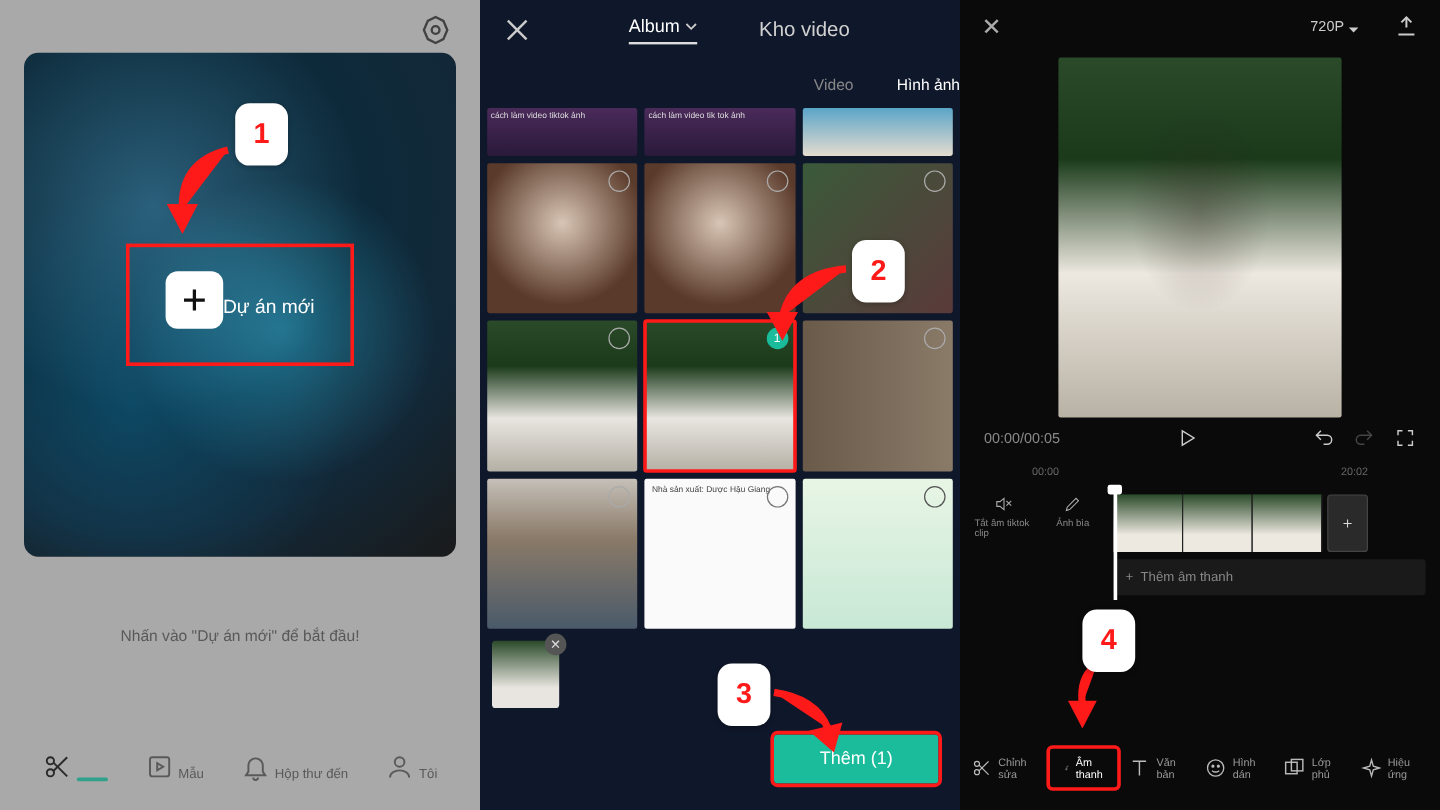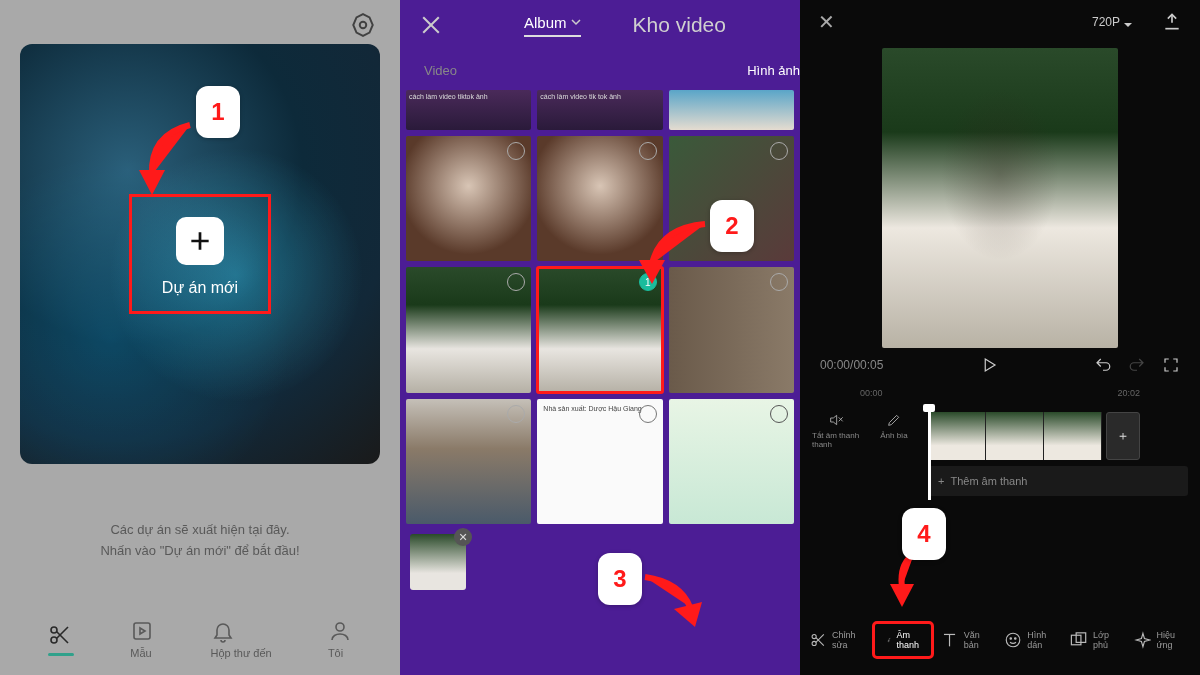--- a/index.html
+++ b/index.html
@@ -42,21 +42,21 @@
     content:'';
     position:absolute;inset:0;
     background: radial-gradient(circle at 60% 55%, rgba(40,160,200,0.5), transparent 40%),
                 radial-gradient(circle at 25% 70%, rgba(0,60,90,0.6), transparent 45%);
     mix-blend-mode: screen;
   }
   .newproj {
     border: 3px solid #ff1a1a;
     padding: 20px 30px 14px;
     display:flex;
-    flex-direction:column;
+    flex-direction:row;
     align-items:center;
     color:#fff;
     font-weight:500;
     position:relative;
     z-index:2;
   }
   .plusbox {
     width: 48px; height:48px;
     background:#fff;
     border-radius:10px;
@@ -72,35 +72,35 @@
     margin-top: 56px;
   }
   .p1-tabbar {
     margin-top:auto;
     height: 68px;
     display:flex;
     justify-content:space-around;
     align-items:center;
     padding-bottom: 4px;
   }
-  .p1-tab { display:flex;flex-direction:column;align-items:flex-start;gap:4px;color:#555;font-size:11px;}
+  .p1-tab { display:flex;flex-direction:row;align-items:flex-end;gap:4px;color:#555;font-size:11px;}
   .p1-tab svg{width:24px;height:24px;stroke:#555;fill:none;stroke-width:1.6;}
   .p1-tab.active .underline{width:26px;height:3px;background:#1abc9c;border-radius:2px;margin-top:2px;}
   .p1-tab.active svg{stroke:#111;}
 
   
-  .p2 { background:#4c1d95; color:#d0d0d0; display:flex;flex-direction:column;}
+  .p2 { background:#0f172a; color:#d0d0d0; display:flex;flex-direction:column;}
   .p2-top{height:50px;display:flex;align-items:center;gap:52px;padding:0 20px;}
   .p2-close{width:22px;height:22px;position:relative;}
   .p2-close::before,.p2-close::after{content:'';position:absolute;left:10px;top:0;width:2px;height:22px;background:#ccc;}
   .p2-close::before{transform:rotate(45deg);} .p2-close::after{transform:rotate(-45deg);}
   .p2-album{display:flex;align-items:center;gap:4px;font-size:15px;color:#eee; margin-left:30px;}
-  .p2-top-item{font-size:21px;text-align:right;}
+  .p2-top-item{font-size:17px;text-align:right;}
   .p2-top .active-top{color:#fff;border-bottom:2px solid #ddd;padding-bottom:4px;}
-  .p2-subtabs{display:flex;justify-content:space-between;gap:92px;font-size:13px;color:#888;height:40px;align-items:center;margin-left:24px;}
+  .p2-subtabs{display:flex;justify-content:flex-end;gap:36px;font-size:13px;color:#888;height:40px;align-items:center;margin-left:24px;}
   .p2-subtabs .active{color:#fff;}
   .p2-grid{display:grid;grid-template-columns:repeat(3,1fr);gap:6px;padding:0 6px;}
   .thumb{aspect-ratio:1/1;background:#333;position:relative;border-radius:2px;overflow:hidden;}
   .ring{position:absolute;top:6px;right:6px;width:18px;height:18px;border:1.5px solid #aaa;border-radius:50%;}
   .ring.sel{background:#1abc9c;border-color:#1abc9c;display:flex;align-items:center;justify-content:center;font-size:10px;color:#fff;}
   .thumb.small{background:linear-gradient(180deg,#4a2a5a,#2a1a3a);height:40px;aspect-ratio:auto;}
   .thumb.smalltext{font-size:7px;color:#ddd;padding:3px;}
   .thumb.portrait{background:radial-gradient(circle at 50% 40%,#d8c5b5,#5a3a2a 70%);}
   .thumb.dress{background:linear-gradient(180deg,#2a4a2a 0%,#1a3a1a 30%,#e8e5e0 65%,#b5b0a5 100%);}
   .thumb.man{background:linear-gradient(180deg,#c5c0b8 0%,#8a7a68 40%,#4a5a6a 100%);}
@@ -172,21 +172,20 @@
       <div class="plusbox">
         <svg viewBox="0 0 24 24">
             <line x1="12" y1="4" x2="12" y2="20"></line>
             <line x1="4" y1="12" x2="20" y2="12"></line>
           </svg>
       </div>
       <span>Dự án mới</span>
     </div>
   </div>
   <div class="p1-cap">
-    <div>Các dự án sẽ xuất hiện tại đây.</div>
     <div>Nhấn vào "Dự án mới" để bắt đầu!</div>
   </div>
   <div class="p1-tabbar">
     <div class="p1-tab active">
       <svg viewBox="0 0 24 24">
           <circle cx="6" cy="7" r="3"></circle>
           <circle cx="6" cy="17" r="3"></circle>
           <line x1="8.5" y1="8.5" x2="20" y2="20"></line>
           <line x1="8.5" y1="15.5" x2="20" y2="4"></line>
         </svg>
@@ -268,20 +267,23 @@
       </div>
     <div class="thumb doc"><span>Nhà sản xuất: Dược Hậu Giang</span><div class="ring" style="border-color:#777"></div></div>
     <div class="thumb bottle">
         <div class="ring" style="border-color:#555"></div>
       </div>
   </div>
   <div class="p2-picked">
     <div class="picked-item">
       <div class="picked-x">✕</div>
     </div>
+  </div>
+  <div class="p2-bottom">
+    <div class="add-btn">Thêm (1)</div>
   </div>
 
   <div class="callout" style="left:310px;top:200px;">
     <span>2</span>
   </div>
   <svg class="arrow" style="left:230px;top:216px;width:80px;height:70px;" viewBox="0 0 80 70">
     <path stroke="#ff1a1a" stroke-width="6" fill="none" d="M75,8 Q30,12 22,48"></path>
     <path d="M22,68 L9,44 L35,44 Z"></path>
   </svg>
 
@@ -332,21 +334,21 @@
     <span>20:02</span>
   </div>
   <div class="tl-sec">
     <div style="display:flex;flex-direction:column;gap:2px;">
       <div class="tl-tool">
         <svg viewBox="0 0 24 24">
             <path d="M4,9v6h4l5,4V5L8,9z"></path>
             <line x1="16" y1="8" x2="22" y2="14"></line>
             <line x1="22" y1="8" x2="16" y2="14"></line>
           </svg>
-        <span>Tắt âm thanh thanh</span>
+        <span>Tắt âm tiktok clip</span>
       </div>
     </div>
     <div class="tl-tool">
       <svg viewBox="0 0 24 24">
           <path d="M4,20 L8,19 L19,8 L16,5 L5,16 Z"></path>
         </svg>
       <span>Ảnh bìa</span>
     </div>
     <div class="clips">
       <div class="playhead"></div>

